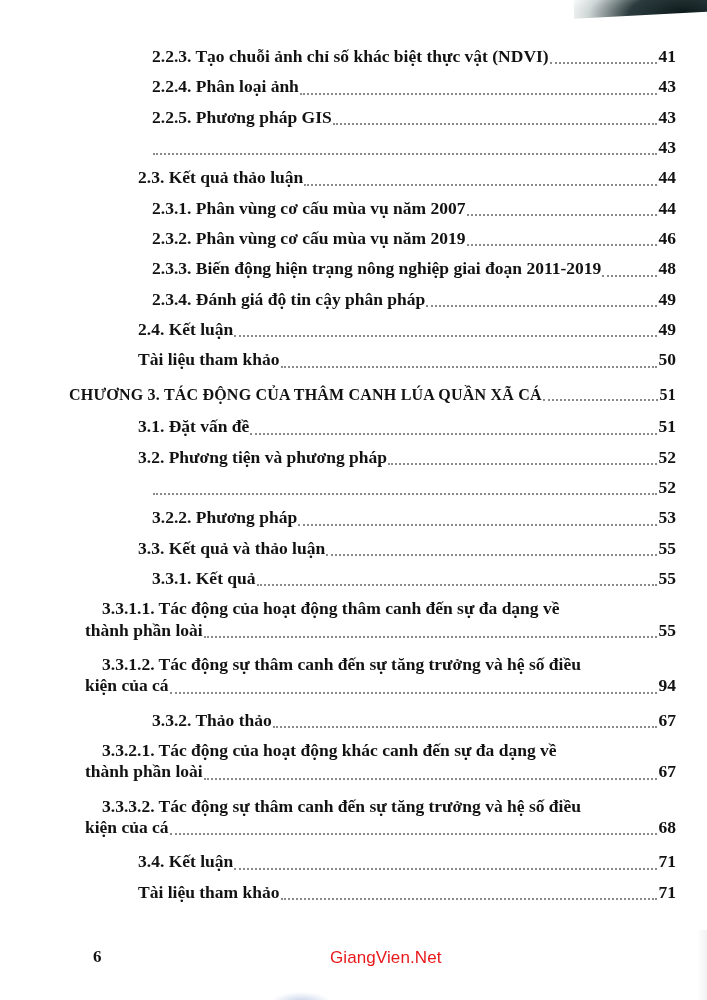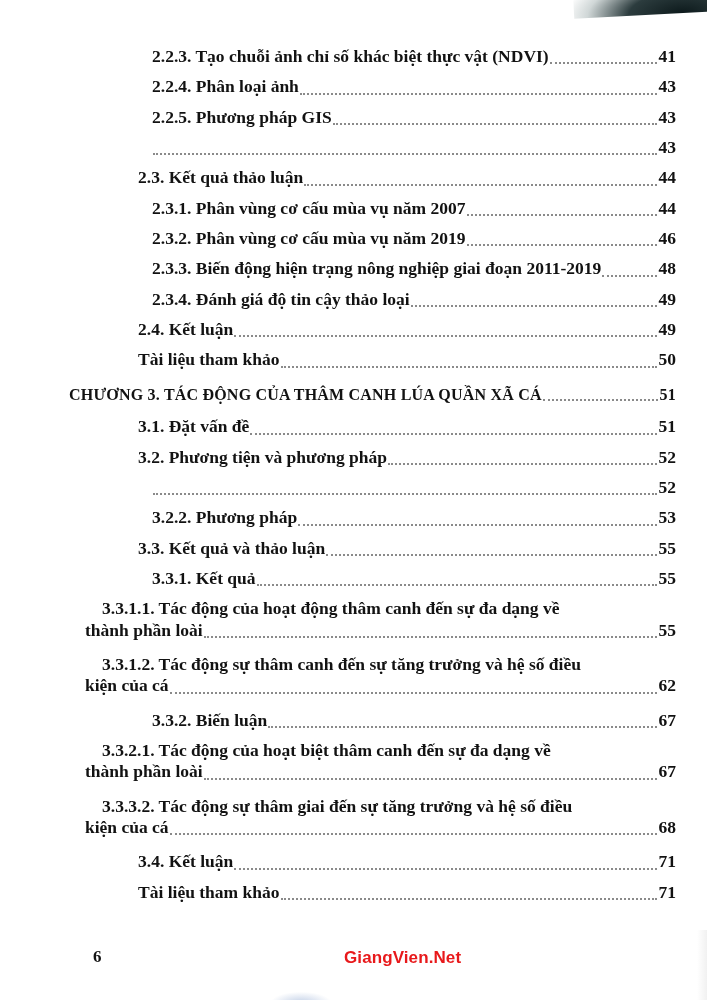--- a/index.html
+++ b/index.html
@@ -146,25 +146,25 @@
   .page-number {
     position: absolute;
     left: 57px;
     top: 947px;
     font-size: 17px;
     font-weight: 700;
     color: #141414;
   }
   .watermark {
     position: absolute;
-    left: 308px;
+    left: 294px;
     top: 948px;
     font-family: "Liberation Sans", "DejaVu Sans", sans-serif;
     font-size: 17px;
-    font-weight: 700;
+    font-weight: 400;
     letter-spacing: .1px;
   }
 </style>
 </head>
 <body>
 
 <div id="page">
 
   <div class="scan-shadow-top"></div>
   <div class="scan-edge-line"></div>
@@ -207,21 +207,21 @@
         <span class="etext">2.3.2. Phân vùng cơ cấu mùa vụ năm 2019</span>
         <span class="leader"></span>
         <span class="pageno">46</span>
       </div>
       <div class="toc-entry lvl-3">
         <span class="etext">2.3.3. Biến động hiện trạng nông nghiệp giai đoạn 2011-2019</span>
         <span class="leader"></span>
         <span class="pageno">48</span>
       </div>
       <div class="toc-entry lvl-3">
-        <span class="etext">2.3.4. Đánh giá độ tin cậy thảo loại</span>
+        <span class="etext">2.3.4. Đánh giá độ tin cậy phân pháp</span>
         <span class="leader"></span>
         <span class="pageno">49</span>
       </div>
       <div class="toc-entry lvl-2">
         <span class="etext">2.4. Kết luận</span>
         <span class="leader"></span>
         <span class="pageno">49</span>
       </div>
       <div class="toc-entry lvl-2">
         <span class="etext">Tài liệu tham khảo</span>
@@ -268,38 +268,38 @@
           <span class="etext">thành phần loài</span>
           <span class="leader"></span>
           <span class="pageno">55</span>
         </span>
       </div>
       <div class="toc-entry lvl-4 gap-med wrap">
         <span class="line1">3.3.1.2. Tác động sự thâm canh đến sự tăng trưởng và hệ số điều</span>
         <span class="line2">
           <span class="etext">kiện của cá</span>
           <span class="leader"></span>
-          <span class="pageno">62</span>
+          <span class="pageno">94</span>
         </span>
       </div>
       <div class="toc-entry lvl-3">
-        <span class="etext">3.3.2. Biến luận</span>
+        <span class="etext">3.3.2. Thảo thảo</span>
         <span class="leader"></span>
         <span class="pageno">67</span>
       </div>
       <div class="toc-entry lvl-4 gap-med wrap">
-        <span class="line1">3.3.2.1. Tác động của hoạt biệt thâm canh đến sự đa dạng về</span>
+        <span class="line1">3.3.2.1. Tác động của hoạt động khác canh đến sự đa dạng về</span>
         <span class="line2">
           <span class="etext">thành phần loài</span>
           <span class="leader"></span>
           <span class="pageno">67</span>
         </span>
       </div>
       <div class="toc-entry lvl-4 gap-med wrap">
-        <span class="line1">3.3.3.2. Tác động sự thâm giai đến sự tăng trưởng và hệ số điều</span>
+        <span class="line1">3.3.3.2. Tác động sự thâm canh đến sự tăng trưởng và hệ số điều</span>
         <span class="line2">
           <span class="etext">kiện của cá</span>
           <span class="leader"></span>
           <span class="pageno">68</span>
         </span>
       </div>
       <div class="toc-entry lvl-2">
         <span class="etext">3.4. Kết luận</span>
         <span class="leader"></span>
         <span class="pageno">71</span>

